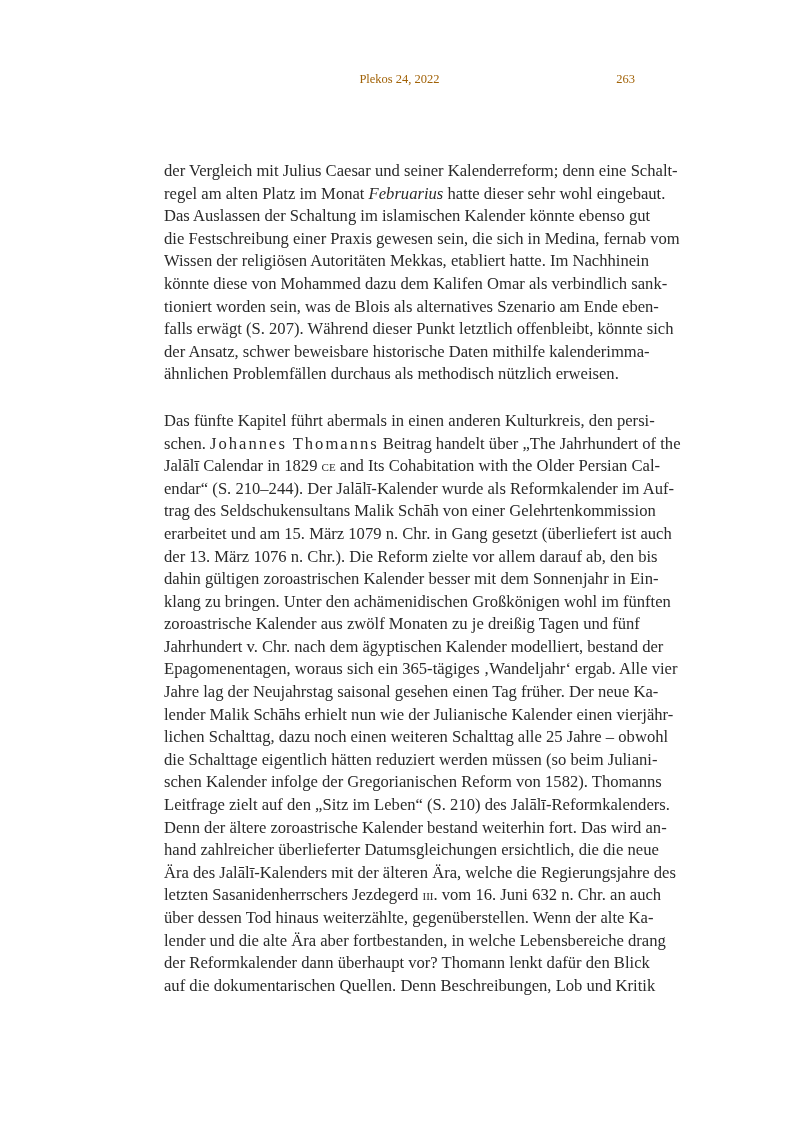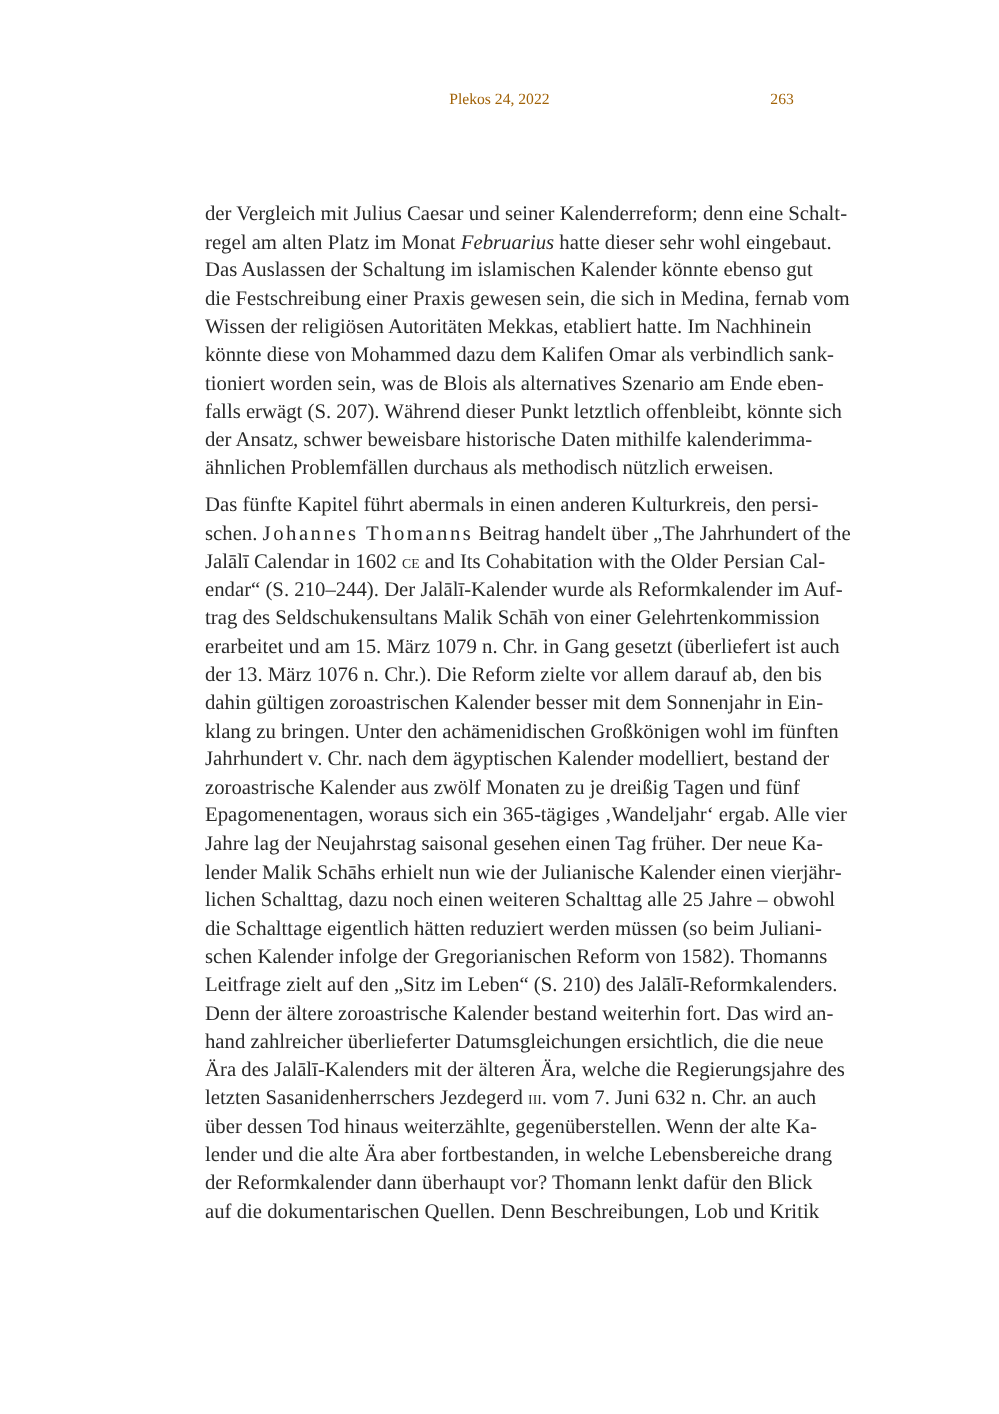--- a/index.html
+++ b/index.html
@@ -4,21 +4,21 @@
 <style>
   html, body { margin: 0; padding: 0; background: #ffffff; }
   body { width: 799px; height: 1131px; position: relative; overflow: hidden;
          font-family: "Liberation Serif", "DejaVu Serif", serif; color: #2a2a2a; }
   .header { position: absolute; top: 72px; left: 164px; width: 471px; height: 20px;
             font-size: 12.5px; color: #a16207; }
   .header .journal { position: absolute; left: 0; right: 0; text-align: center; top: 0; }
   .header .pageno { position: absolute; right: 0; top: 0; text-align: center; }
   .body { position: absolute; top: 160px; left: 164px; width: 471px; font-size: 16.6px; line-height: 22.6px; }
   .para { margin: 0; text-align: justify; hyphens: manual; }
-  .para + .para { margin-top: 7px; }
+  .para + .para { margin-top: 24px; }
   .line { display: block; text-align: justify; text-align-last: justify; white-space: nowrap; overflow: visible; height: 22.6px; }
   .line.last { text-align-last: left; }
   .sc { font-variant: small-caps; font-size: 0.92em; }
   .spaced { letter-spacing: 0.12em; }
   em { font-style: italic; }
 </style>
 </head>
 <body>
 
 <div class="header">
@@ -35,38 +35,38 @@
     <span class="line">Wissen der religiösen Autoritäten Mekkas, etabliert hatte. Im Nachhinein</span>
     <span class="line">könnte diese von Mohammed dazu dem Kalifen Omar als verbindlich sank-</span>
     <span class="line">tioniert worden sein, was de Blois als alternatives Szenario am Ende eben-</span>
     <span class="line">falls erwägt (S. 207). Während dieser Punkt letztlich offenbleibt, könnte sich</span>
     <span class="line">der Ansatz, schwer beweisbare historische Daten mithilfe kalenderimma-</span>
     <span class="line last">ähnlichen Problemfällen durchaus als methodisch nützlich erweisen.</span>
   </p>
   <p class="para">
     <span class="line">Das fünfte Kapitel führt abermals in einen anderen Kulturkreis, den persi-</span>
     <span class="line"><span>schen. </span><span class="spaced">Johannes Thomanns</span><span> Beitrag handelt über „The Jahrhundert of the</span></span>
-    <span class="line"><span>Jalālī Calendar in 1602 </span><span class="sc">ce</span><span> and Its Cohabitation with the Older Persian Cal-</span></span>
+    <span class="line"><span>Jalālī Calendar in 1829 </span><span class="sc">ce</span><span> and Its Cohabitation with the Older Persian Cal-</span></span>
     <span class="line">endar“ (S. 210–244). Der Jalālī-Kalender wurde als Reformkalender im Auf-</span>
     <span class="line">trag des Seldschukensultans Malik Schāh von einer Gelehrtenkommission</span>
     <span class="line">erarbeitet und am 15. März 1079 n. Chr. in Gang gesetzt (überliefert ist auch</span>
     <span class="line">der 13. März 1076 n. Chr.). Die Reform zielte vor allem darauf ab, den bis</span>
     <span class="line">dahin gültigen zoroastrischen Kalender besser mit dem Sonnenjahr in Ein-</span>
     <span class="line">klang zu bringen. Unter den achämenidischen Großkönigen wohl im fünften</span>
+    <span class="line">zoroastrische Kalender aus zwölf Monaten zu je dreißig Tagen und fünf</span>
     <span class="line">Jahrhundert v. Chr. nach dem ägyptischen Kalender modelliert, bestand der</span>
-    <span class="line">zoroastrische Kalender aus zwölf Monaten zu je dreißig Tagen und fünf</span>
     <span class="line">Epagomenentagen, woraus sich ein 365-tägiges ‚Wandeljahr‘ ergab. Alle vier</span>
     <span class="line">Jahre lag der Neujahrstag saisonal gesehen einen Tag früher. Der neue Ka-</span>
     <span class="line">lender Malik Schāhs erhielt nun wie der Julianische Kalender einen vierjähr-</span>
     <span class="line">lichen Schalttag, dazu noch einen weiteren Schalttag alle 25 Jahre – obwohl</span>
     <span class="line">die Schalttage eigentlich hätten reduziert werden müssen (so beim Juliani-</span>
     <span class="line">schen Kalender infolge der Gregorianischen Reform von 1582). Thomanns</span>
     <span class="line">Leitfrage zielt auf den „Sitz im Leben“ (S. 210) des Jalālī-Reformkalenders.</span>
     <span class="line">Denn der ältere zoroastrische Kalender bestand weiterhin fort. Das wird an-</span>
     <span class="line">hand zahlreicher überlieferter Datumsgleichungen ersichtlich, die die neue</span>
     <span class="line">Ära des Jalālī-Kalenders mit der älteren Ära, welche die Regierungsjahre des</span>
-    <span class="line"><span>letzten Sasanidenherrschers Jezdegerd </span><span class="sc">iii</span><span>. vom 7. Juni 632 n. Chr. an auch</span></span>
+    <span class="line"><span>letzten Sasanidenherrschers Jezdegerd </span><span class="sc">iii</span><span>. vom 16. Juni 632 n. Chr. an auch</span></span>
     <span class="line">über dessen Tod hinaus weiterzählte, gegenüberstellen. Wenn der alte Ka-</span>
     <span class="line">lender und die alte Ära aber fortbestanden, in welche Lebensbereiche drang</span>
     <span class="line">der Reformkalender dann überhaupt vor? Thomann lenkt dafür den Blick</span>
     <span class="line">auf die dokumentarischen Quellen. Denn Beschreibungen, Lob und Kritik</span>
   </p>
 </div>
 
 </body></html>

